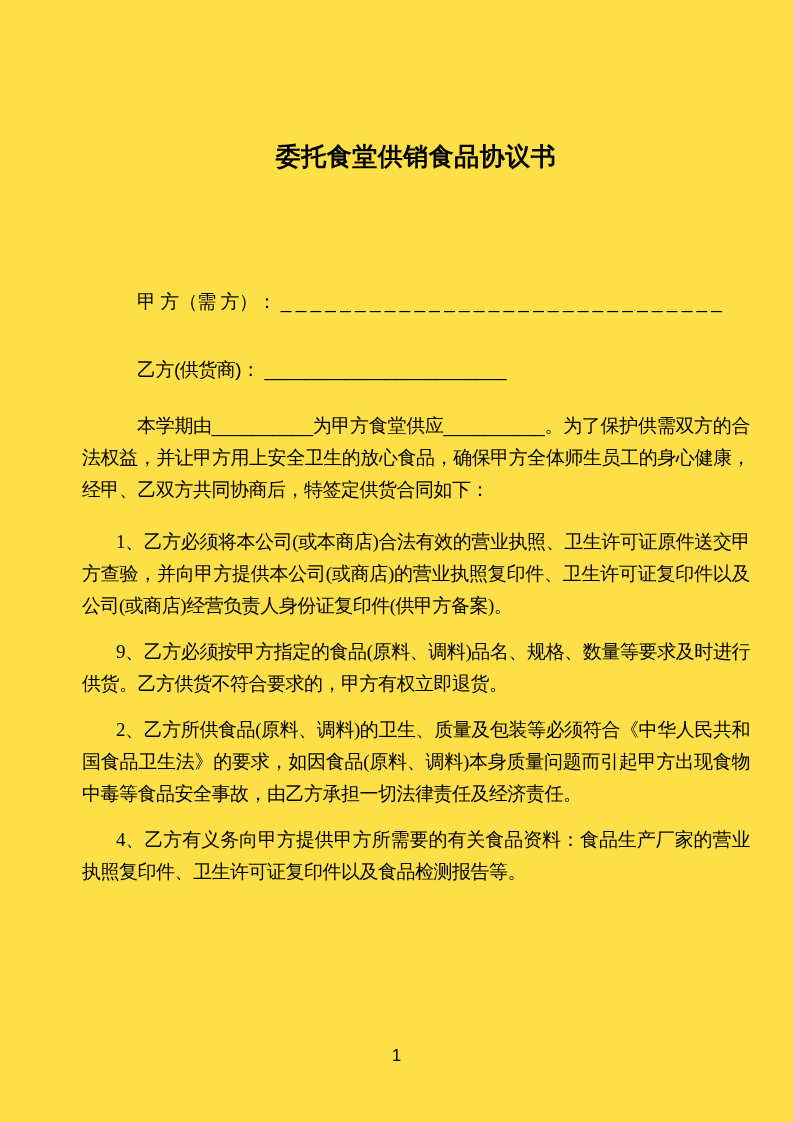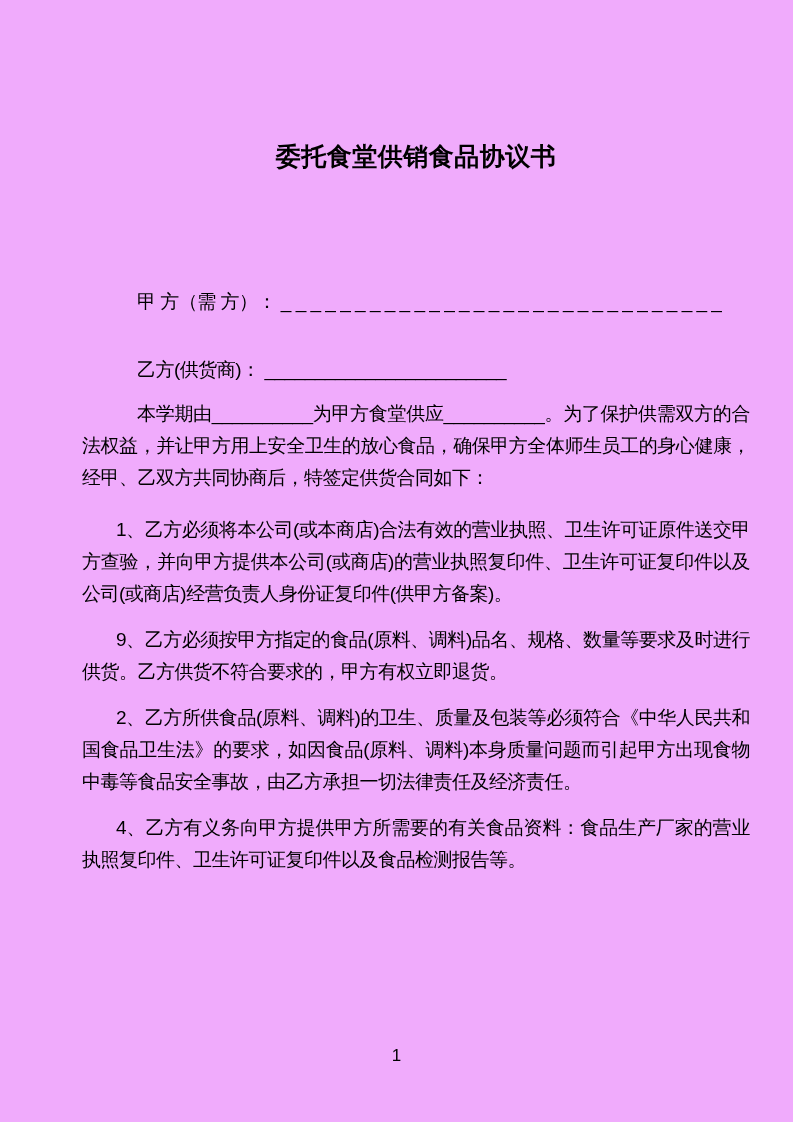--- a/index.html
+++ b/index.html
@@ -4,21 +4,21 @@
 <style>
   html, body {
     margin: 0;
     padding: 0;
     background: #ffffff;
   }
   .page {
     position: relative;
     width: 793px;
     height: 1122px;
-    background: #f0abfc;
+    background: #fde047;
     color: #000000;
     font-family: "Liberation Sans", "DejaVu Sans", sans-serif;
     overflow: hidden;
     box-sizing: border-box;
   }
   .content {
     padding: 138px 43px 0 82px;
     font-size: 19px;
     line-height: 32px;
     letter-spacing: -0.5px;
@@ -34,30 +34,31 @@
     margin: 0 0 112px 0;
   }
   p { margin: 0; }
   .party-a {
     text-indent: 55px;
     margin-bottom: 36px;
     white-space: nowrap;
   }
   .party-b {
     text-indent: 55px;
-    margin-bottom: 12px;
+    margin-bottom: 24px;
     white-space: nowrap;
   }
   .intro {
     text-indent: 55px;
     margin-bottom: 20px;
   }
   .clause {
     text-indent: 34px;
     margin-bottom: 14px;
+    font-family: Liberation Serif, serif;
   }
   .page-number {
     position: absolute;
     top: 1044px;
     left: 0;
     right: 0;
     text-align: center;
     font-size: 17px;
     line-height: 24px;
     letter-spacing: 0;

